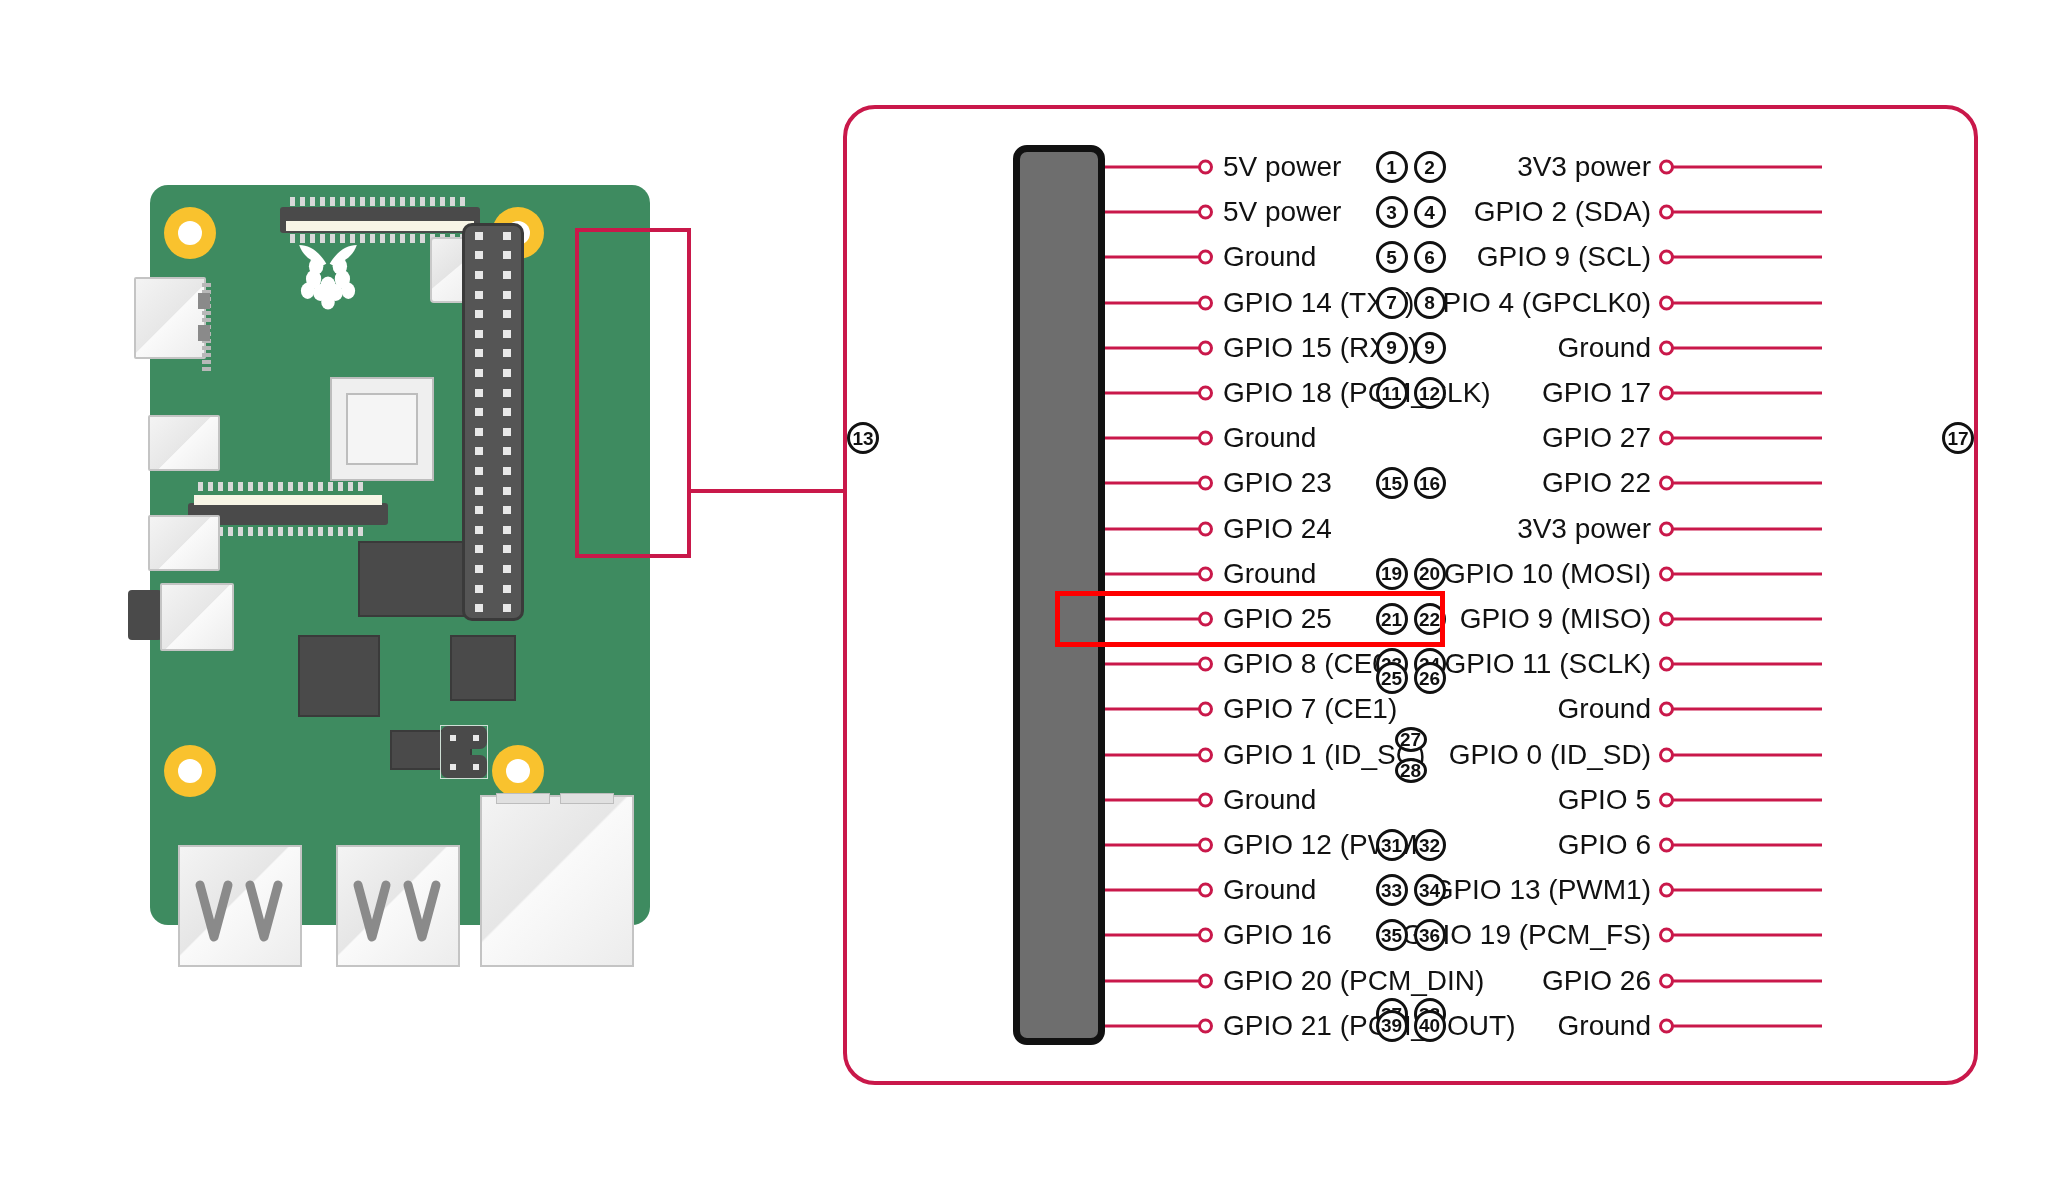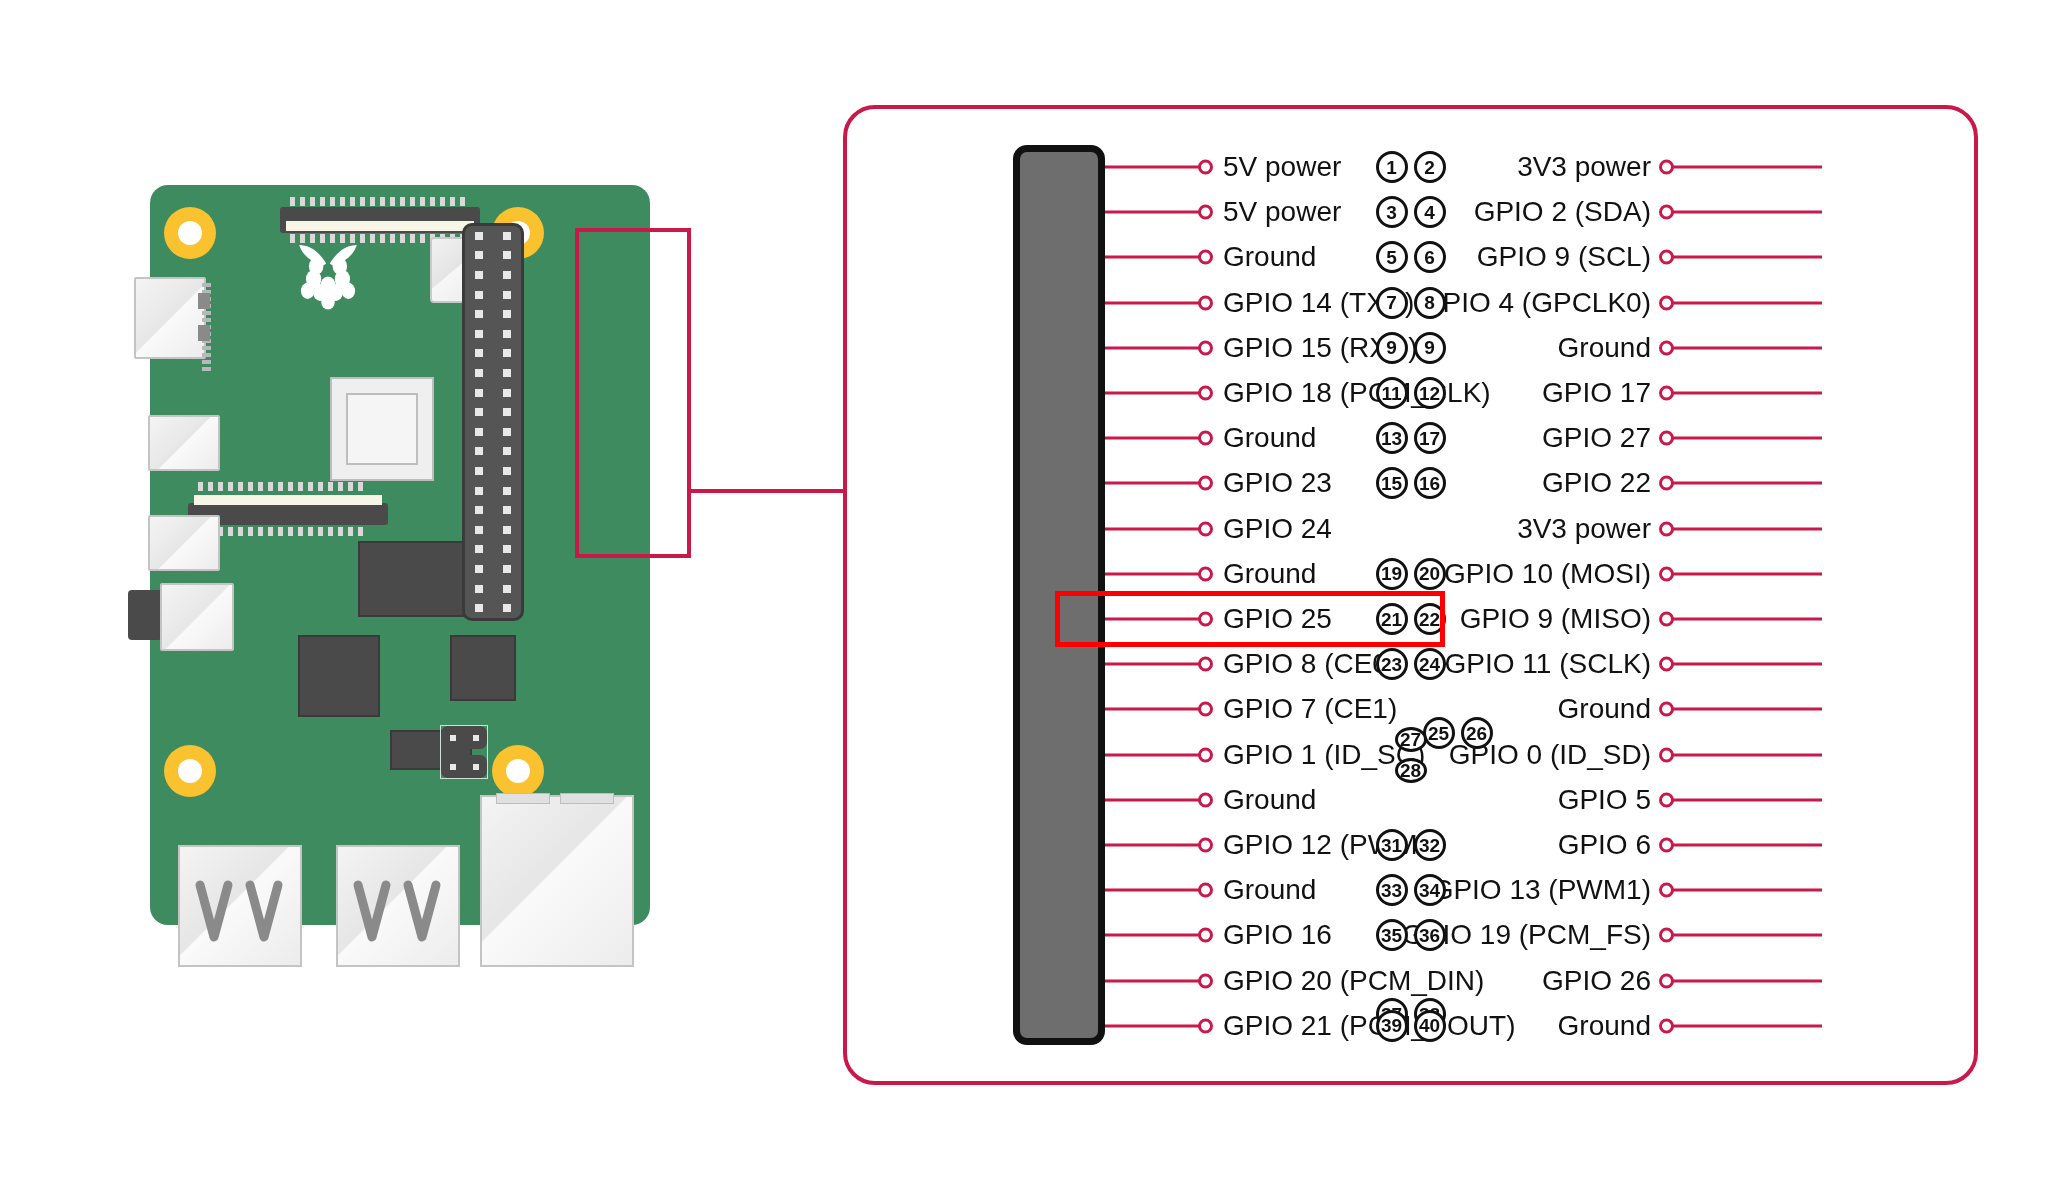--- a/index.html
+++ b/index.html
@@ -609,21 +609,21 @@
         <span class="pin-circle">12</span>
       </div>
       <div class="pin-row" style="top: 307.2px;">
         <span class="lbl lbl-left">GPIO 27</span>
         <span class="marker marker-left"></span>
         <span class="lead lead-left"></span>
         <span class="lead lead-right"></span>
         <span class="marker marker-right"></span>
         <span class="lbl lbl-right">Ground</span>
       </div>
-      <div class="pin-pair" style="top: 307.2px;">
+      <div class="pin-pair" style="top: 307.2px; justify-content: space-between;">
         <span class="pin-circle">13</span>
         <span class="pin-circle">17</span>
       </div>
       <div class="pin-row" style="top: 352.4px;">
         <span class="lbl lbl-left">GPIO 22</span>
         <span class="marker marker-left"></span>
         <span class="lead lead-left"></span>
         <span class="lead lead-right"></span>
         <span class="marker marker-right"></span>
         <span class="lbl lbl-right">GPIO 23</span>
@@ -677,21 +677,21 @@
         <span class="pin-circle">24</span>
       </div>
       <div class="pin-row" style="top: 578.4px;">
         <span class="lbl lbl-left">Ground</span>
         <span class="marker marker-left"></span>
         <span class="lead lead-left"></span>
         <span class="lead lead-right"></span>
         <span class="marker marker-right"></span>
         <span class="lbl lbl-right">GPIO 7 (CE1)</span>
       </div>
-      <div class="pin-pair" style="top: 602px; padding-left: 47px;">
+      <div class="pin-pair" style="top: 547px;">
         <span class="pin-circle">25</span>
         <span class="pin-circle">26</span>
       </div>
       <div class="pin-row" style="top: 623.6px;">
         <span class="lbl lbl-left">GPIO 0 (ID_SD)</span>
         <span class="marker marker-left"></span>
         <span class="lead lead-left"></span>
         <span class="lead lead-right"></span>
         <span class="marker marker-right"></span>
         <span class="lbl lbl-right">GPIO 1 (ID_SC)</span>

